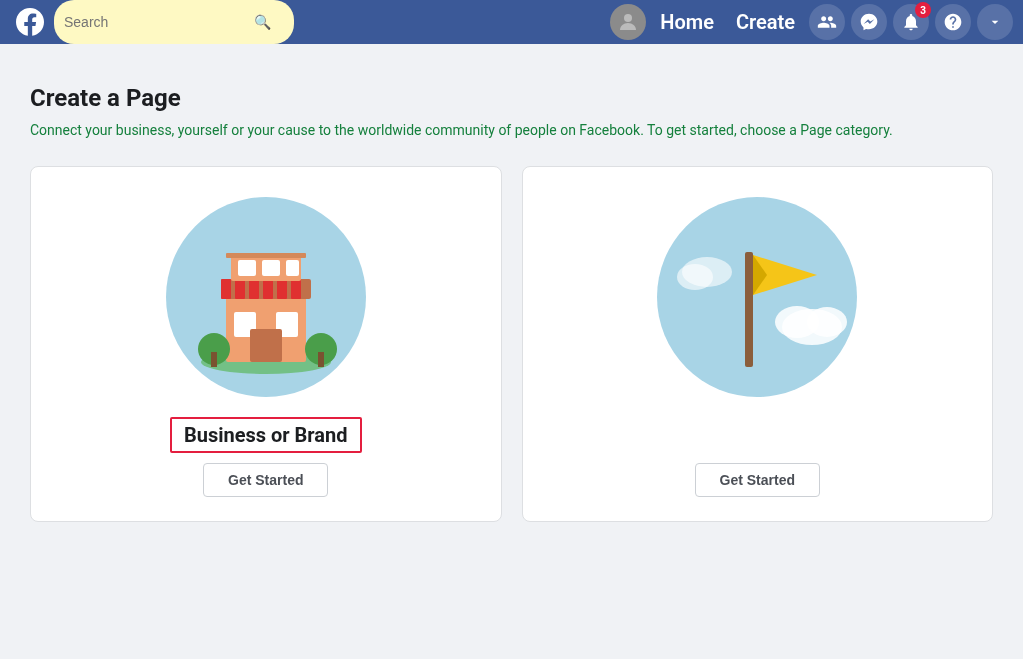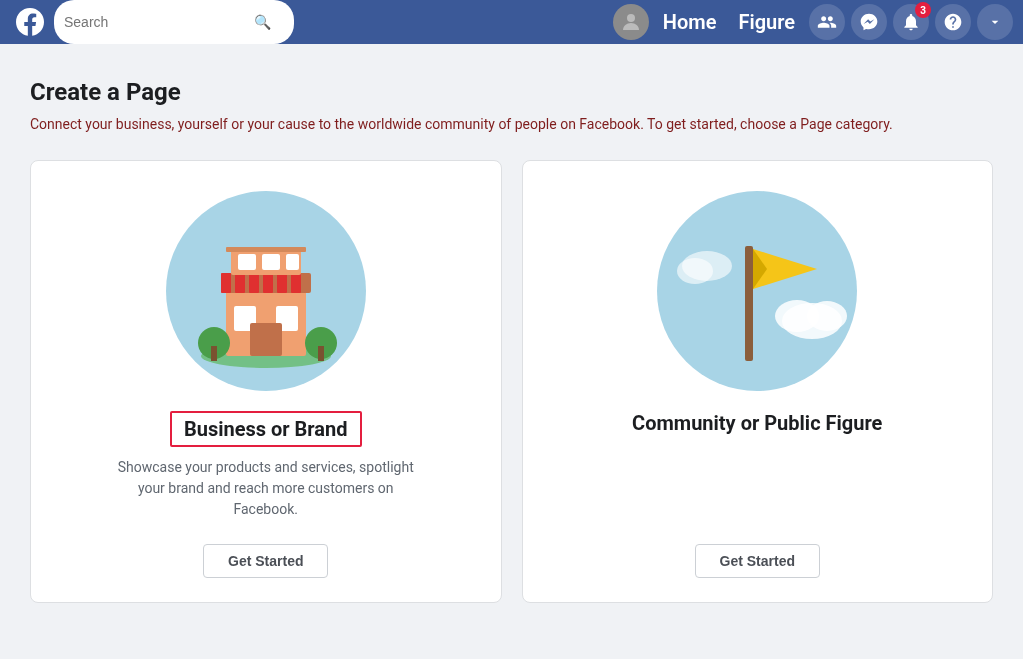--- a/index.html
+++ b/index.html
@@ -17,21 +17,21 @@
     }
     .fb-logo {
       width: 40px; height: 40px;
       background: #3b5998;
       display: flex; align-items: center; justify-content: center;
       flex-shrink: 0;
     }
     .fb-logo svg { width: 28px; height: 28px; }
     .search-bar {
       display: flex; align-items: center;
-      background: #ffffff;
+      background: #fef9c3;
       border-radius: 20px;
       padding: 0 10px;
       height: 44px;
       width: 240px;
       margin-left: 4px;
     }
     .search-bar input {
       border: none; outline: none;
       font-size: 14px;
       width: 190px;
@@ -83,31 +83,31 @@
       width: 16px; height: 16px;
       font-size: 10px;
       font-weight: bold;
       display: flex; align-items: center; justify-content: center;
     }
 
     
     .page-content {
       padding: 30px 30px 20px;
       max-width: 1023px;
-      margin: 4px auto;
+      margin: 10px auto;
     }
     .page-title {
       font-size: 24px;
       font-weight: bold;
       color: #1c1e21;
       margin-bottom: 10px;
     }
     .page-subtitle {
       font-size: 14px;
-      color: #7f1d1d;
+      color: #15803d;
       margin-bottom: 28px;
     }
 
     
     .cards-row {
       display: flex;
       gap: 20px;
     }
     .card {
       background: white;
@@ -177,21 +177,21 @@
   </div>
 
   <div class="nav-right">
     <div class="nav-avatar">
       <svg viewBox="0 0 24 24" xmlns="http://www.w3.org/2000/svg">
         <circle cx="12" cy="8" r="4" fill="#bbb"></circle>
         <path d="M4 20c0-4 3.6-7 8-7s8 3 8 7" fill="#bbb"></path>
       </svg>
     </div>
     <span class="nav-link">Home</span>
-    <span class="nav-link">Figure</span>
+    <span class="nav-link">Create</span>
 
     <div class="nav-icon-btn">
       <svg width="20" height="20" viewBox="0 0 24 24" fill="white">
         <path d="M16 11c1.66 0 2.99-1.34 2.99-3S17.66 5 16 5c-1.66 0-3 1.34-3 3s1.34 3 3 3zm-8 0c1.66 0 2.99-1.34 2.99-3S9.66 5 8 5C6.34 5 5 6.34 5 8s1.34 3 3 3zm0 2c-2.33 0-7 1.17-7 3.5V19h14v-2.5c0-2.33-4.67-3.5-7-3.5zm8 0c-.29 0-.62.02-.97.05 1.16.84 1.97 1.97 1.97 3.45V19h6v-2.5c0-2.33-4.67-3.5-7-3.5z"></path>
       </svg>
     </div>
 
     <div class="nav-icon-btn">
       <svg width="20" height="20" viewBox="0 0 24 24" fill="white">
         <path d="M12 2C6.477 2 2 6.145 2 11.243c0 2.914 1.318 5.52 3.39 7.285V22l3.077-1.695C9.516 20.59 10.736 20.75 12 20.75c5.523 0 10-4.145 10-9.243C22 6.145 17.523 2 12 2zm1.008 12.425l-2.55-2.72-4.976 2.72 5.474-5.808 2.613 2.72 4.913-2.72-5.474 5.808z"></path>
@@ -261,21 +261,20 @@
 
           <circle cx="48" cy="152" r="16" fill="#4a9e4a"></circle>
           <rect x="45" y="155" width="6" height="15" fill="#7a5230"></rect>
 
           <circle cx="155" cy="152" r="16" fill="#4a9e4a"></circle>
           <rect x="152" y="155" width="6" height="15" fill="#7a5230"></rect>
         </svg>
       </div>
 
       <div class="card-title highlighted">Business or Brand</div>
-      <p class="card-desc">Showcase your products and services, spotlight your brand and reach more customers on Facebook.</p>
       <button class="get-started-btn">Get Started</button>
     </div>
 
     <div class="card">
       <div class="card-illustration">
         
         <svg viewBox="0 0 200 200" xmlns="http://www.w3.org/2000/svg" width="200" height="200">
 
           <circle cx="100" cy="100" r="100" fill="#a8d4e6"></circle>
 
@@ -286,18 +285,17 @@
           <ellipse cx="38" cy="80" rx="18" ry="13" fill="white" opacity="0.6"></ellipse>
 
           <rect x="88" y="55" width="8" height="115" fill="#8b5e3c" rx="2"></rect>
 
           <polygon points="96,58 160,78 96,98" fill="#f5c518"></polygon>
 
           <polygon points="96,58 96,98 110,78" fill="#d4a800"></polygon>
         </svg>
       </div>
 
-      <div class="card-title">Community or Public Figure</div>
       <button class="get-started-btn">Get Started</button>
     </div>
 
   </div>
 </div>
 
 </body></html>

